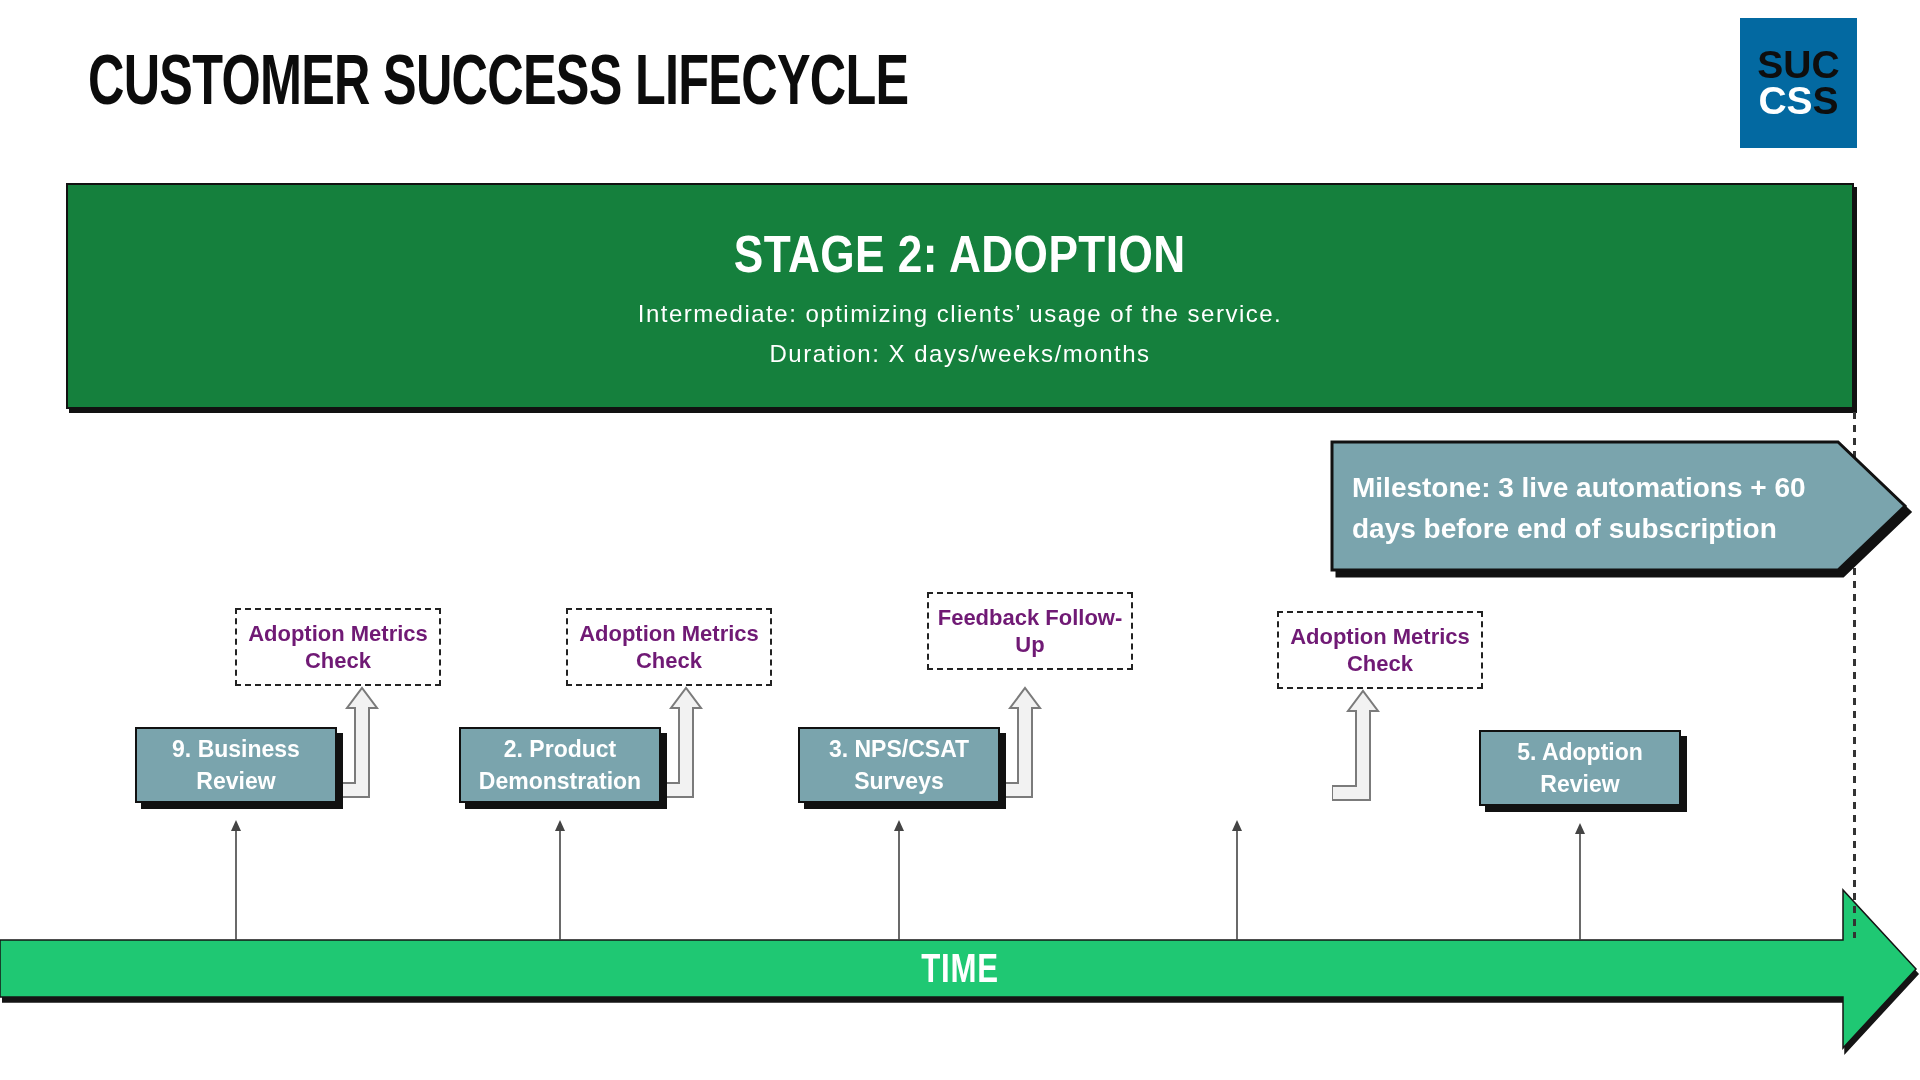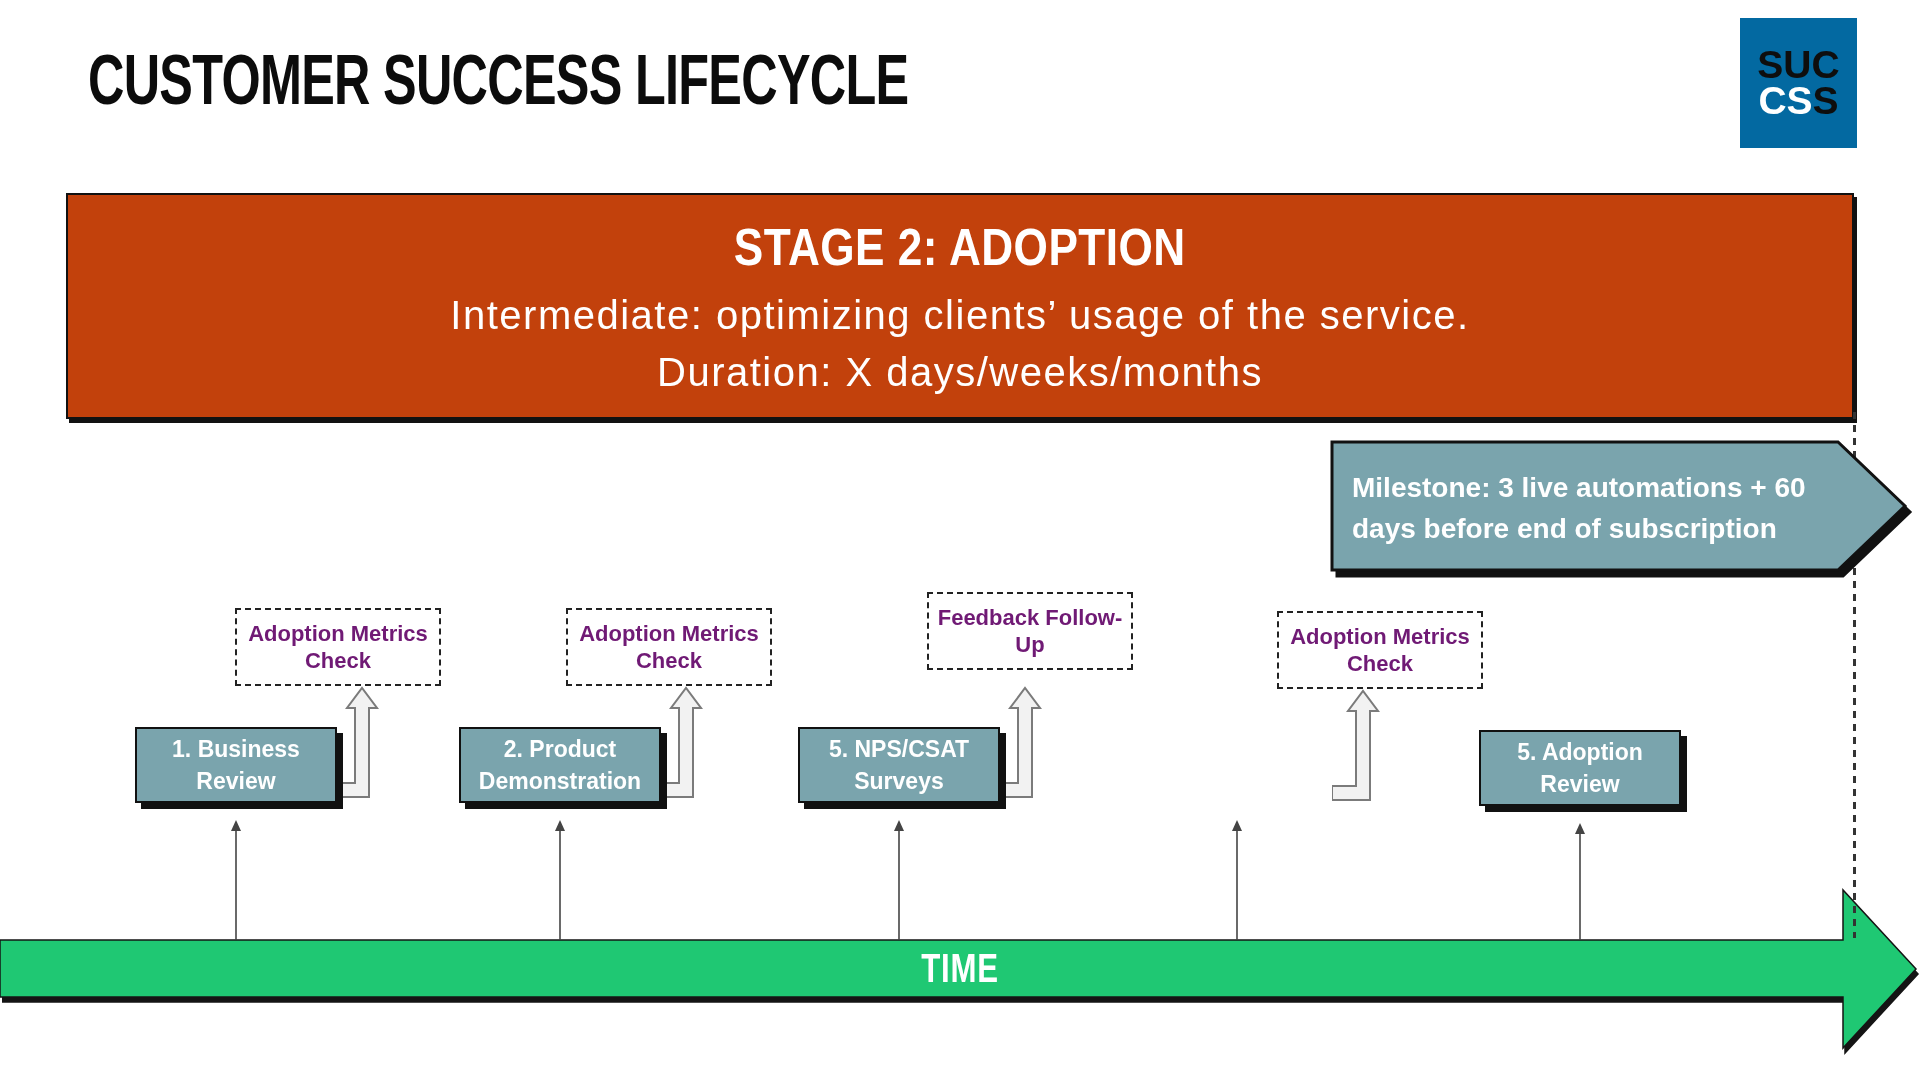--- a/index.html
+++ b/index.html
@@ -41,43 +41,43 @@
     font-size: 39px;
     letter-spacing: 0px;
   }
   .logo .l1 { color: #0e0e0e; }
   .logo .lw { color: #ffffff; }
   .logo .lb { color: #0e0e0e; }
 
   
   .stage-banner {
     position: absolute;
-    left: 66px; top: 193px;
+    left: 66px; top: 183px;
     width: 1788px; height: 226px;
-    background: #c2410c;
+    background: #15803d;
     border: 2px solid #111;
     box-shadow: 3px 4px 0 #111;
     display: flex;
     flex-direction: column;
     align-items: center;
     justify-content: center;
     color: #ffffff;
     text-align: center;
   }
   .stage-banner .heading {
     font-size: 52px;
     font-weight: 800;
     letter-spacing: 0.5px;
     transform: scaleX(0.85);
     margin-bottom: 16px;
     white-space: nowrap;
   }
   .stage-banner .subtitle,
   .stage-banner .duration {
-    font-size: 40px;
+    font-size: 24px;
     font-weight: 400;
     letter-spacing: 1.5px;
     white-space: nowrap;
   }
   .stage-banner .subtitle { margin-bottom: 12px; }
 
   
   .deadline-line {
     position: absolute;
     left: 1853px; top: 412px;
@@ -201,23 +201,23 @@
   <svg class="elbow" style="left:655px; top:686px;" width="48" height="114">
     <path d="M0,97 H24 V22 H16 L31,2 L46,22 H38 V111 H0 Z" fill="#f2f2f2" stroke="#7b7b7b" stroke-width="2"></path>
   </svg>
   <svg class="elbow" style="left:994px; top:686px;" width="48" height="114">
     <path d="M0,97 H24 V22 H16 L31,2 L46,22 H38 V111 H0 Z" fill="#f2f2f2" stroke="#7b7b7b" stroke-width="2"></path>
   </svg>
   <svg class="elbow" style="left:1332px; top:689px;" width="48" height="114">
     <path d="M0,97 H24 V22 H16 L31,2 L46,22 H38 V111 H0 Z" fill="#f2f2f2" stroke="#7b7b7b" stroke-width="2"></path>
   </svg>
 
-  <div class="step-box" style="left:135px; top:727px;">1. Business Review</div>
+  <div class="step-box" style="left:135px; top:727px;">9. Business Review</div>
   <div class="step-box" style="left:459px; top:727px;">2. Product Demonstration</div>
-  <div class="step-box" style="left:798px; top:727px;">5. NPS/CSAT Surveys</div>
+  <div class="step-box" style="left:798px; top:727px;">3. NPS/CSAT Surveys</div>
   <div class="step-box" style="left:1479px; top:730px;">5. Adoption Review</div>
 
   <svg class="up-arrow" style="left:229px; top:820px;" width="14" height="120">
     <polygon points="7,0 2,11 12,11" fill="#444"></polygon>
       <line x1="7" y1="9" x2="7" y2="120" stroke="#444" stroke-width="1.6"></line>
   </svg>
   <svg class="up-arrow" style="left:553px; top:820px;" width="14" height="120">
     <polygon points="7,0 2,11 12,11" fill="#444"></polygon>
       <line x1="7" y1="9" x2="7" y2="120" stroke="#444" stroke-width="1.6"></line>
   </svg>

